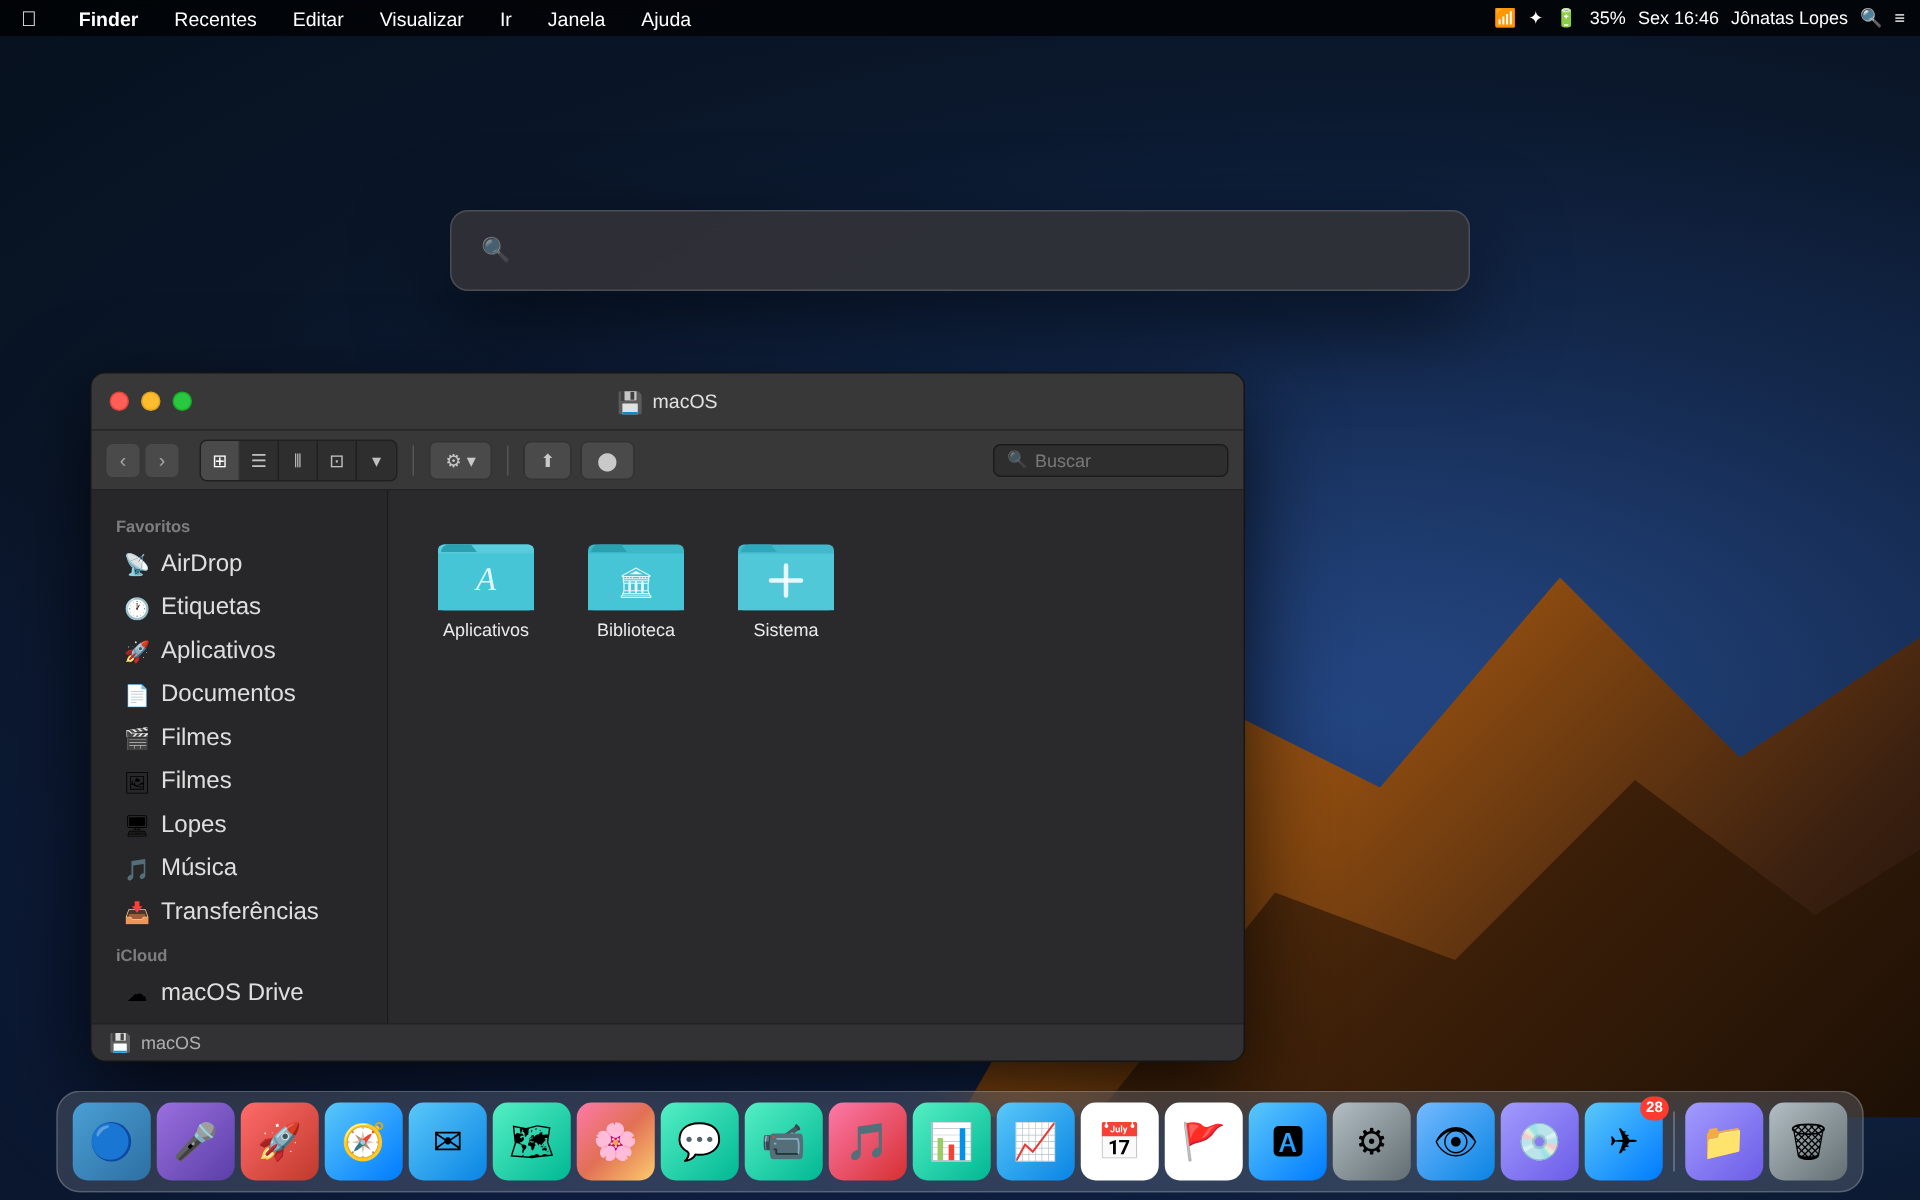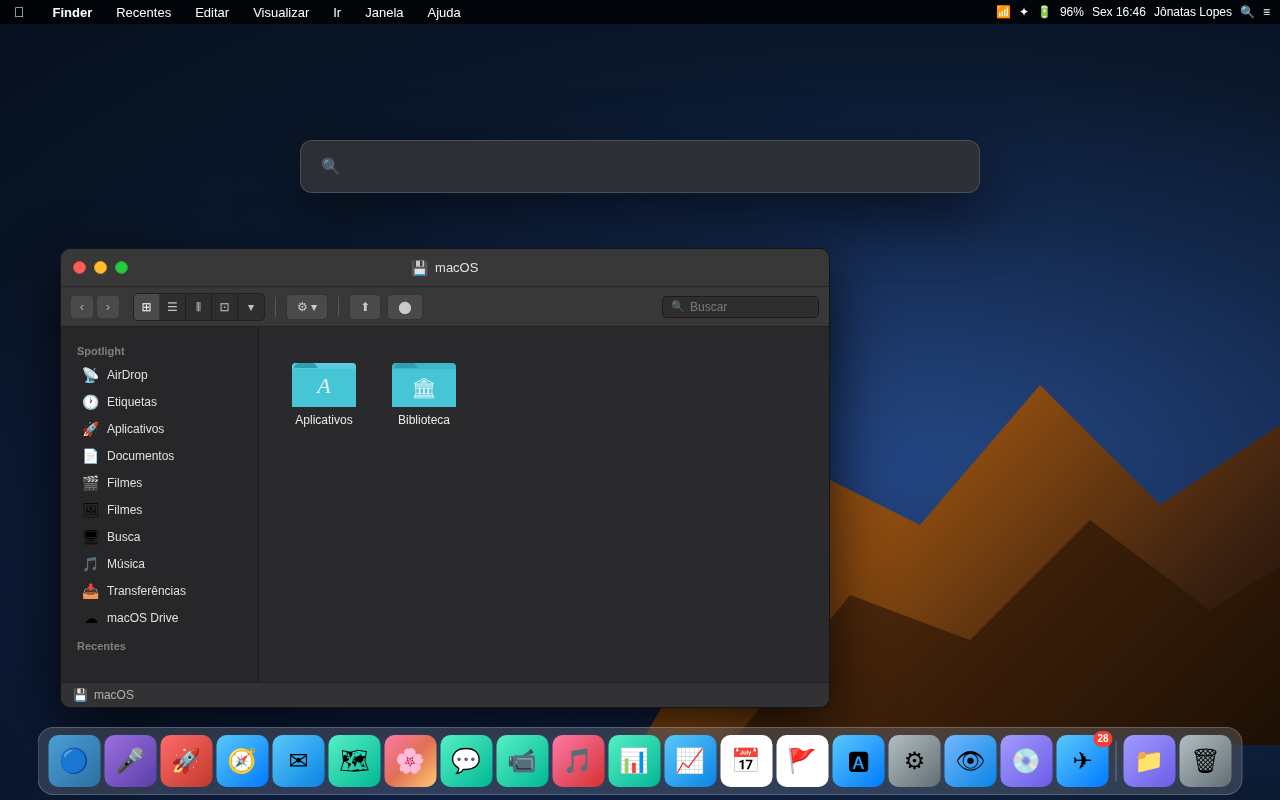--- a/index.html
+++ b/index.html
@@ -317,21 +317,21 @@
       width: 16px;
       height: 16px;
       display: flex;
       align-items: center;
       justify-content: center;
       font-size: 14px;
       flex-shrink: 0;
     }
     .sidebar-item-label {
       color: rgba(255,255,255,0.85);
-      font-size: 12px;
+      font-size: 16px;
     }
 
     
     .finder-content {
       flex: 1;
       background: #2a2a2c;
       padding: 20px;
       display: flex;
       flex-wrap: wrap;
       gap: 10px;
@@ -476,21 +476,21 @@
     <span class="menubar-item">Editar</span>
     <span class="menubar-item">Visualizar</span>
     <span class="menubar-item">Ir</span>
     <span class="menubar-item">Janela</span>
     <span class="menubar-item">Ajuda</span>
   </div>
   <div class="menubar-right">
     <span>📶</span>
     <span>✦</span>
     <span>🔋</span>
-    <span>96%</span>
+    <span>35%</span>
     <span>Sex 16:46</span>
     <span>Jônatas Lopes</span>
     <span>🔍</span>
     <span>≡</span>
   </div>
 </div>
 
 <div class="spotlight-overlay">
   <div class="spotlight-box">
     <div class="spotlight-input-row">
@@ -535,21 +535,21 @@
         <span class="search-icon-small">🔍</span>
         <input type="text" placeholder="Buscar" style="">
       </div>
     </div>
   </div>
 
   <div class="finder-body">
 
     <div class="finder-sidebar">
 
-      <div class="sidebar-section-label">Spotlight</div>
+      <div class="sidebar-section-label">Favoritos</div>
       <div class="sidebar-item">
         <span class="sidebar-item-icon">📡</span>
         <span class="sidebar-item-label">AirDrop</span>
       </div>
       <div class="sidebar-item">
         <span class="sidebar-item-icon">🕐</span>
         <span class="sidebar-item-label">Etiquetas</span>
       </div>
       <div class="sidebar-item">
         <span class="sidebar-item-icon">🚀</span>
@@ -562,31 +562,32 @@
       <div class="sidebar-item">
         <span class="sidebar-item-icon">🎬</span>
         <span class="sidebar-item-label">Filmes</span>
       </div>
       <div class="sidebar-item">
         <span class="sidebar-item-icon">🖼</span>
         <span class="sidebar-item-label">Filmes</span>
       </div>
       <div class="sidebar-item">
         <span class="sidebar-item-icon">🖥</span>
-        <span class="sidebar-item-label">Busca</span>
+        <span class="sidebar-item-label">Lopes</span>
       </div>
       <div class="sidebar-item">
         <span class="sidebar-item-icon">🎵</span>
         <span class="sidebar-item-label">Música</span>
       </div>
       <div class="sidebar-item">
         <span class="sidebar-item-icon">📥</span>
         <span class="sidebar-item-label">Transferências</span>
       </div>
 
+      <div class="sidebar-section-label">iCloud</div>
       <div class="sidebar-item">
         <span class="sidebar-item-icon">☁</span>
         <span class="sidebar-item-label">macOS Drive</span>
       </div>
 
       <div class="sidebar-section-label">Recentes</div>
     </div>
 
     <div class="finder-content">
 
@@ -620,20 +621,32 @@
               <linearGradient id="libGrad" x1="0" y1="0" x2="0" y2="1">
                 <stop offset="0%" stop-color="#5dd0e0"></stop>
                 <stop offset="100%" stop-color="#2da0b8"></stop>
               </linearGradient>
             </defs>
           </svg>
         </div>
         <span class="folder-label">Biblioteca</span>
       </div>
 
+      <div class="folder-item">
+        <div class="folder-icon">
+          <svg viewBox="0 0 64 52" fill="none" xmlns="http://www.w3.org/2000/svg">
+            <rect x="0" y="8" width="64" height="44" rx="4" fill="#42b8cc"></rect>
+            <rect x="0" y="14" width="64" height="38" rx="0" fill="#50c8d8"></rect>
+            <path d="M2 14 Q2 8 8 8 L22 8 L26 13 L2 13 Z" fill="#2fa8bc"></path>
+            <line x1="32" y1="22" x2="32" y2="42" stroke="rgba(255,255,255,0.85)" stroke-width="3" stroke-linecap="round"></line>
+            <line x1="22" y1="32" x2="42" y2="32" stroke="rgba(255,255,255,0.85)" stroke-width="3" stroke-linecap="round"></line>
+          </svg>
+        </div>
+        <span class="folder-label">Sistema</span>
+      </div>
 
     </div>
   </div>
 
   <div class="finder-statusbar">
     <span class="hdd-small">💾</span>
     <span class="statusbar-text">macOS</span>
   </div>
 </div>
 

